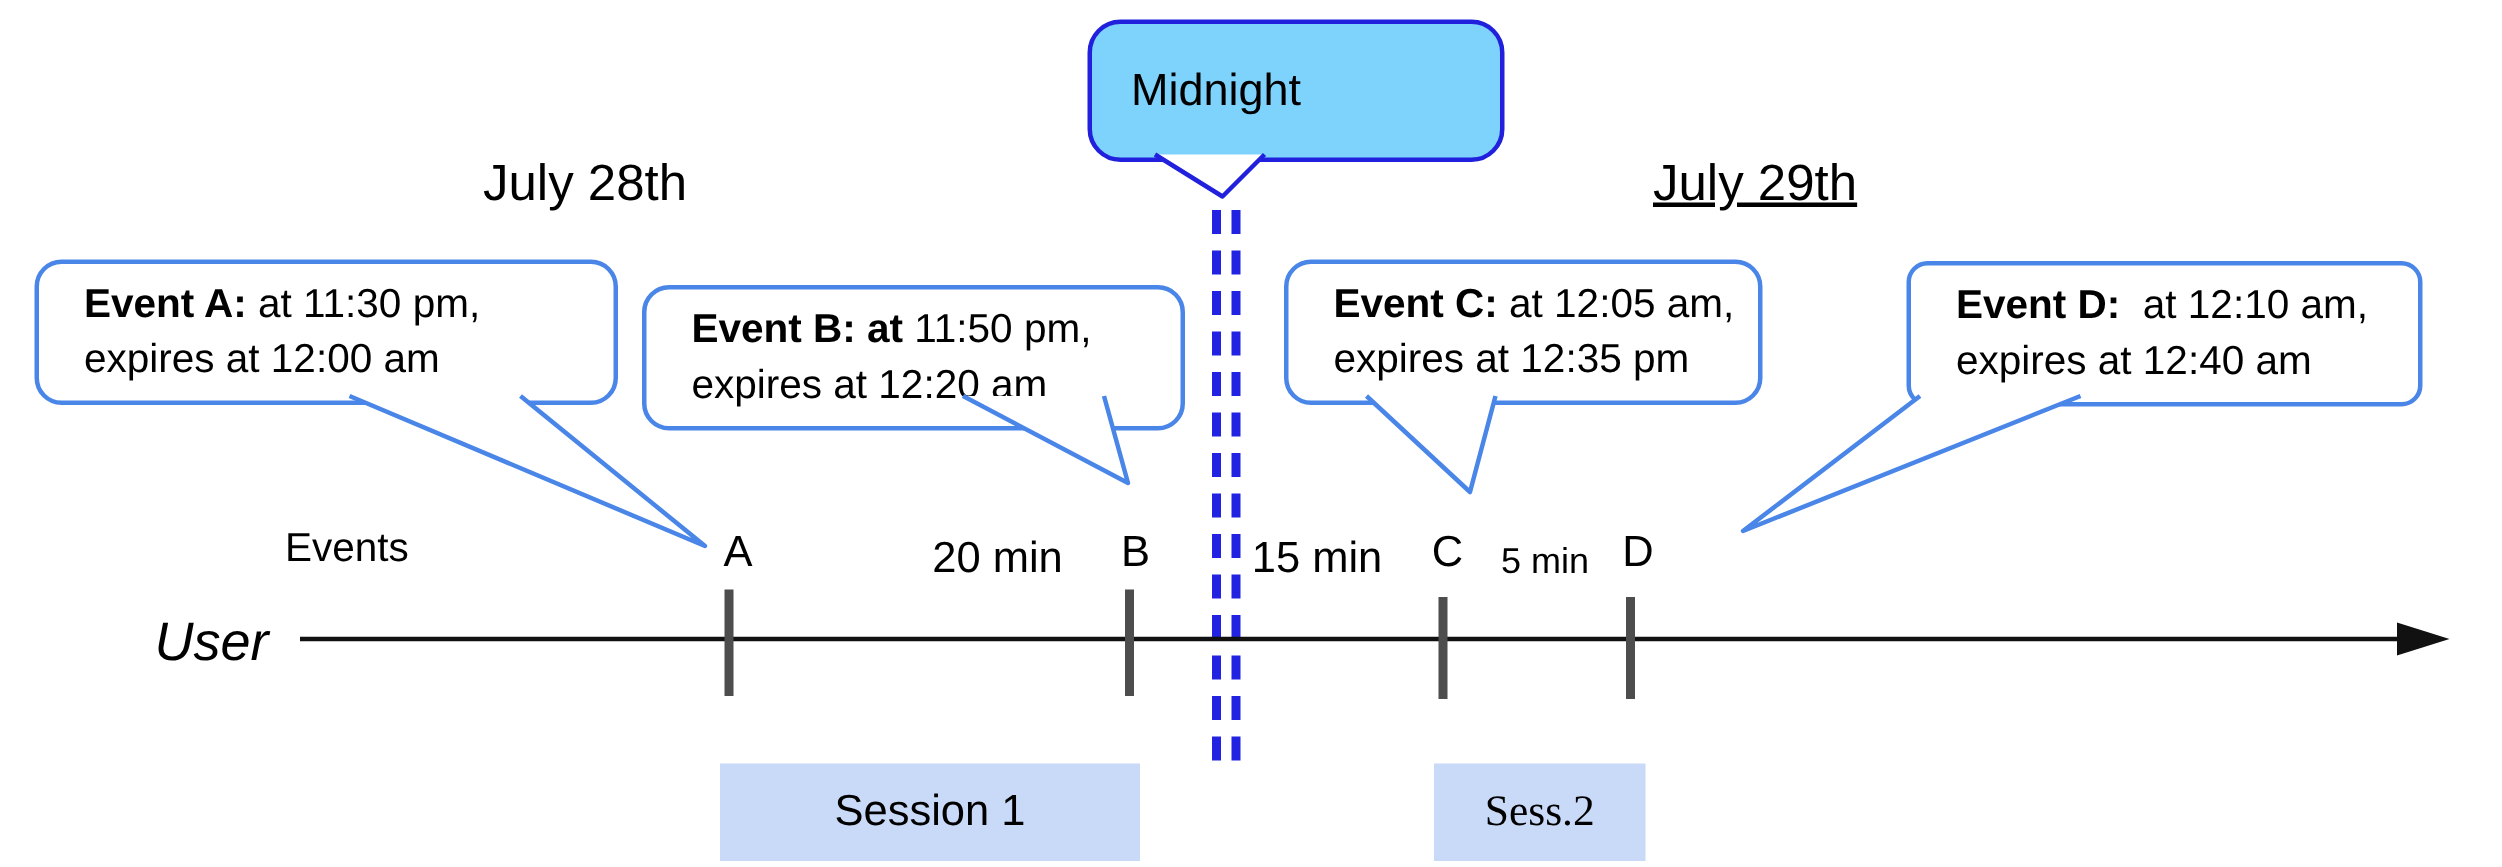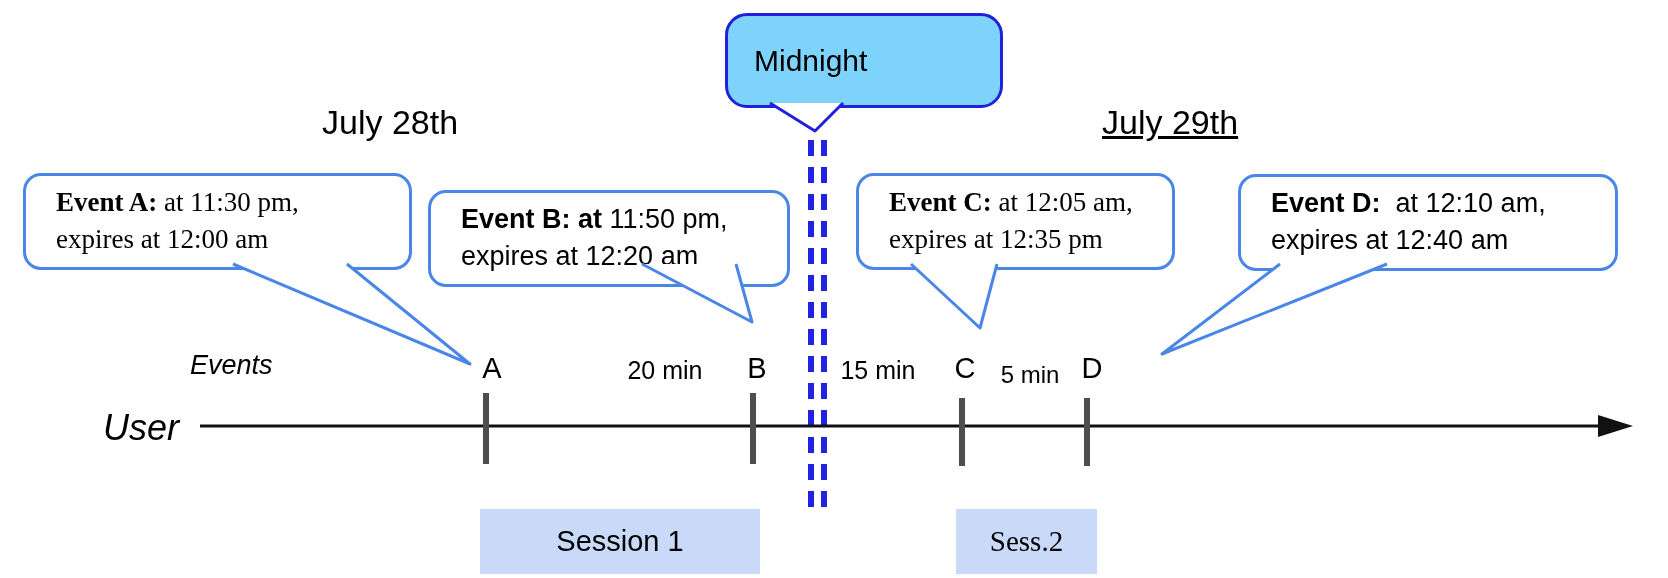--- a/index.html
+++ b/index.html
@@ -45,22 +45,22 @@
   }
   .bubble span{
     position:absolute;left:26px;top:0;
     line-height:89px;font-size:30px;color:#000;
   }
 
   
   .lbl{position:absolute;z-index:4;color:#000;white-space:nowrap;}
   .date-lbl{font-size:34px;}
   .mark-lbl{font-size:29px;width:40px;text-align:center;}
-  .min-lbl{font-size:25px;width:120px;text-align:center;}
-  .events-lbl{font-size:27px;font-style:italic;}
+  .min-lbl{font-size:29px;width:120px;text-align:center;}
+  .events-lbl{font-size:27px;}
   .user-lbl{font-size:36px;}
 
   
   .session{
     position:absolute;
     top:497px;height:65px;
     background:#c9daf8;
     z-index:2;
     text-align:center;
     font-size:29px;
@@ -81,36 +81,36 @@
 
     <line x1="200" y1="426" x2="1606" y2="426" stroke="#111111" stroke-width="3"></line>
     <polygon points="1598,415 1633,426 1598,437" fill="#111111"></polygon>
 
     <line x1="486" y1="393" x2="486" y2="464" stroke="#4d4d4d" stroke-width="6"></line>
     <line x1="753" y1="393" x2="753" y2="464" stroke="#4d4d4d" stroke-width="6"></line>
     <line x1="962" y1="398" x2="962" y2="466" stroke="#4d4d4d" stroke-width="6"></line>
     <line x1="1087" y1="398" x2="1087" y2="466" stroke="#4d4d4d" stroke-width="6"></line>
   </svg>
 
-  <div class="callout" style="left:23px;top:173px;width:389px;font-family:Liberation Serif, serif;">
+  <div class="callout" style="left:23px;top:173px;width:389px;">
     <div class="callout-line"><b>Event A:</b><span> at 11:30 pm,</span></div>
     <div class="callout-line">expires at 12:00 am</div>
   </div>
 
   <div class="callout" style="left:428px;top:190px;width:362px;">
     <div class="callout-line"><b>Event B: at</b><span> 11:50 pm,</span></div>
     <div class="callout-line">expires at 12:20 am</div>
   </div>
 
-  <div class="callout" style="left:856px;top:173px;width:319px;font-family:Liberation Serif, serif;">
+  <div class="callout" style="left:856px;top:173px;width:319px;">
     <div class="callout-line"><b>Event C:</b><span> at 12:05 am,</span></div>
     <div class="callout-line">expires at 12:35 pm</div>
   </div>
 
-  <div class="callout" style="left:1238px;top:174px;width:380px;">
+  <div class="callout" style="left:1271px;top:174px;width:344px;border-radius:14px;">
     <div class="callout-line"><b>Event D:</b><span>  at 12:10 am,</span></div>
     <div class="callout-line">expires at 12:40 am</div>
   </div>
 
   <div class="bubble">
     <span>Midnight</span>
   </div>
 
   <svg class="layer z3" width="1668" height="578" viewBox="0 0 1668 578">
     <path d="M 233,264 L 470,364 L 347,264" fill="#ffffff" stroke="#4a86e8" stroke-width="3" stroke-linejoin="round"></path>

